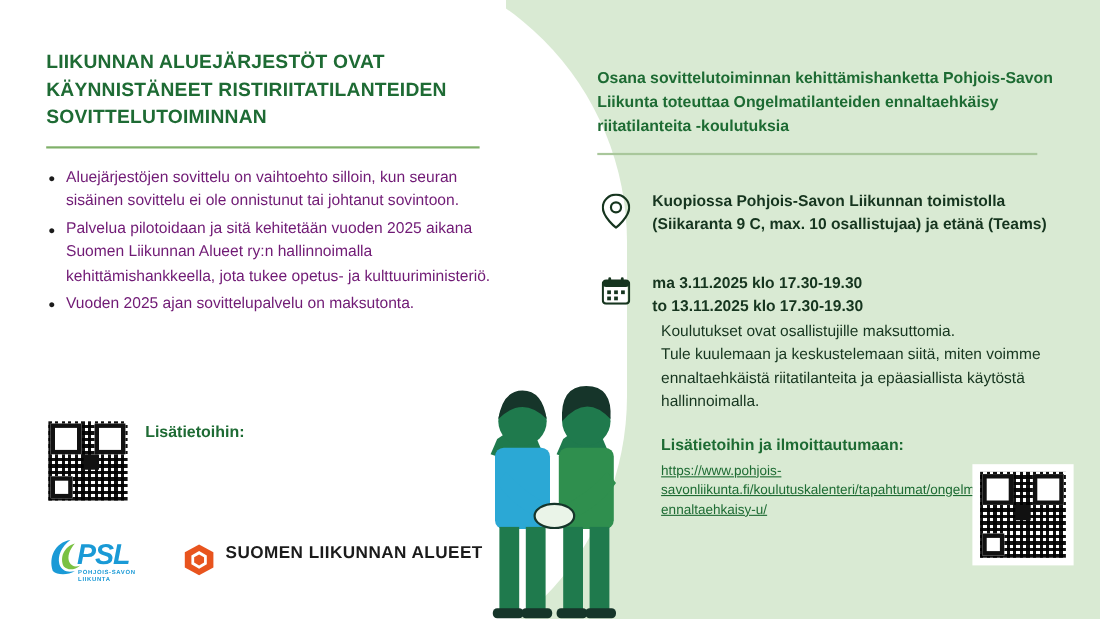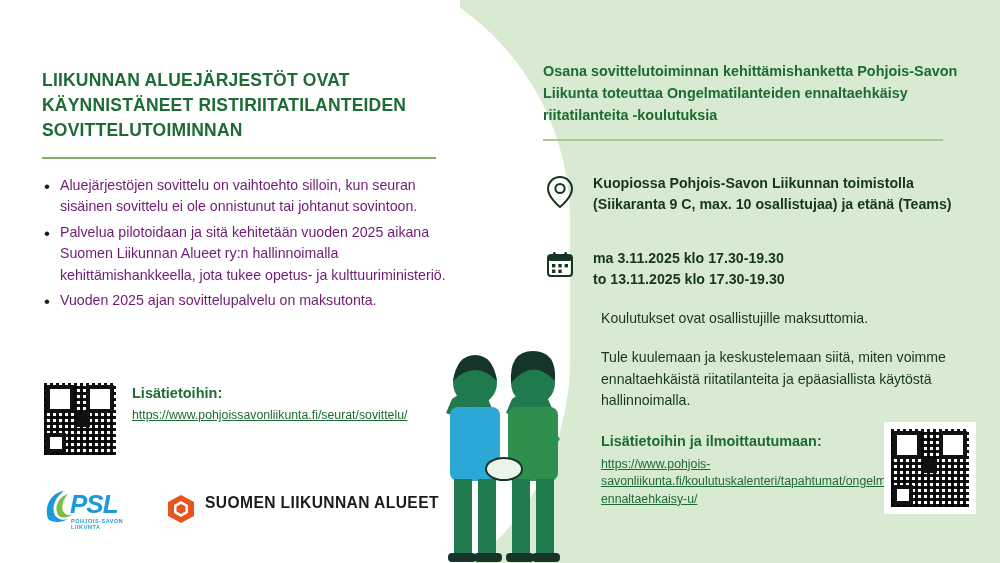--- a/index.html
+++ b/index.html
@@ -38,21 +38,20 @@
     left: 42px; top: 44px;
     width: 420px;
   }
   .left-title {
     color: #1e6b34;
     font-size: 17.5px;
     font-weight: bold;
     line-height: 1.42;
     letter-spacing: .2px;
     text-transform: uppercase;
-    margin-top: 24px;
   }
   .divider {
     margin-top: 14px;
     width: 394px; height: 2px;
     background: #7fb069;
   }
   ul.bullets {
     margin-top: 16px;
     list-style: none;
   }
@@ -97,21 +96,21 @@
   }
   .qr::before { top: 2px; left: 2px; }
   .qr::after { top: 2px; right: 2px; }
   .qr i { bottom: 2px; left: 2px; display: block; }
   .qr span.ctr {
     position: absolute;
     left: 32px; top: 30px;
     width: 14px; height: 14px;
     background: #111;
   }
-  .qr-text { padding-top: 2px; }
+  .qr-text { padding-top: 2px; text-align: right; }
   .qr-head {
     font-size: 14.5px;
     font-weight: bold;
     color: #1e6b34;
     margin-bottom: 6px;
   }
   .qr-link {
     font-size: 12.3px;
     color: #1e6b34;
     text-decoration: underline;
@@ -194,21 +193,20 @@
     padding-top: 3px;
   }
   .info-text {
     font-size: 14.2px;
     font-weight: bold;
     color: #16351f;
     line-height: 1.5;
   }
   .para {
     margin-left: 58px;
-    margin-top: 18px;
     font-size: 14.1px;
     color: #16351f;
     line-height: 1.5;
   }
   .sub-head {
     margin-left: 58px;
     margin-top: 22px;
     font-size: 14.4px;
     font-weight: bold;
     color: #1d6b33;
@@ -256,21 +254,20 @@
     </ul>
   </div>
 
   <div class="qr-block">
     <div class="qr">
         <i></i>
         <span class="ctr"></span>
       </div>
     <div class="qr-text">
       <div class="qr-head">Lisätietoihin:</div>
-      <a class="qr-link" href="#">https://www.pohjoissavonliikunta.fi/seurat/sovittelu/</a>
     </div>
   </div>
 
   <div class="logos">
     <div class="psl-logo">
       <svg class="psl-swirl" width="30" height="34" viewBox="0 0 30 34">
         <path d="M4 30 C0 18 6 4 20 2 C12 8 8 16 10 24 C12 30 18 32 24 30 C18 34 8 34 4 30 Z" fill="#1a9ad6"></path>
         <path d="M14 26 C10 18 14 8 24 5 C19 11 17 17 19 22 C21 26 25 27 29 25 C24 29 18 30 14 26 Z" fill="#7ac143"></path>
       </svg>
       <div class="psl-text">PSL</div>

